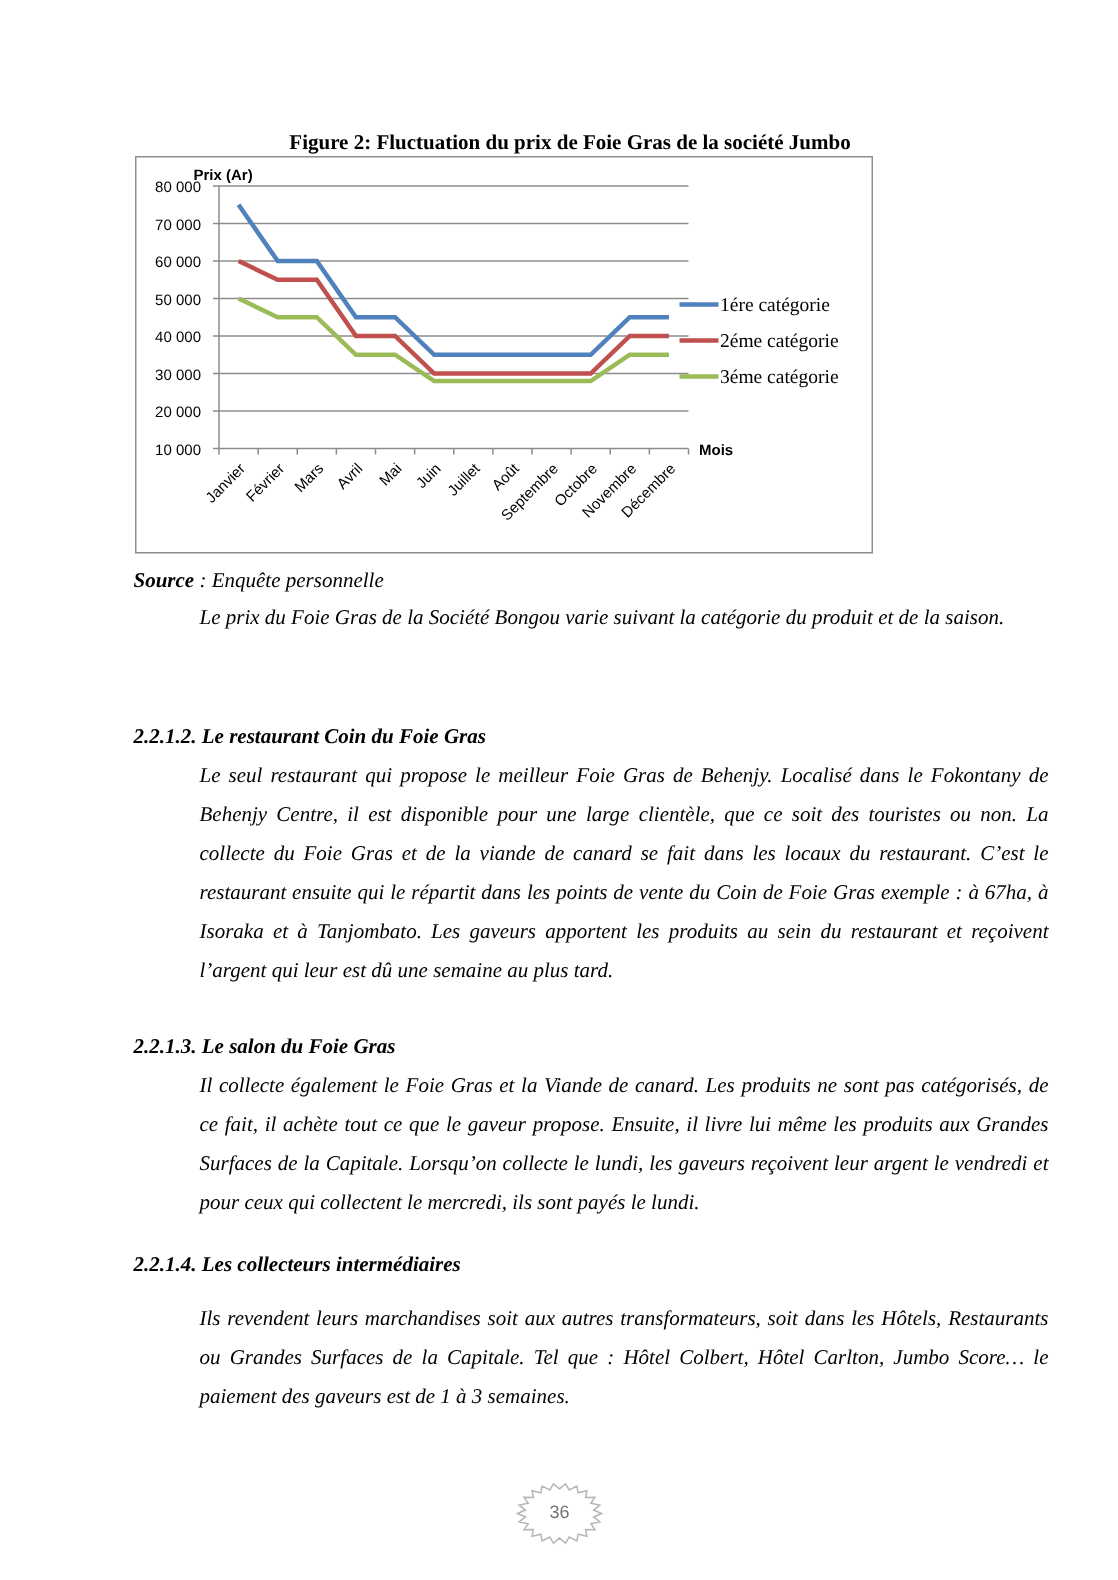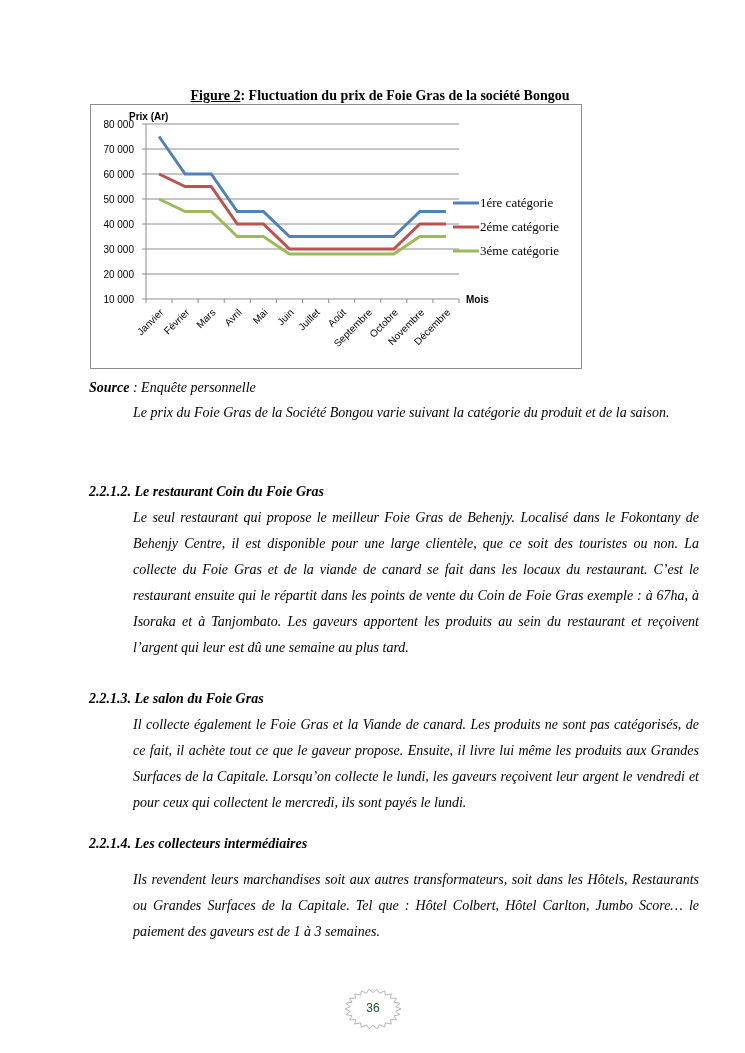--- a/index.html
+++ b/index.html
@@ -1,38 +1,38 @@
 <!DOCTYPE html>
 <html><head>
 <meta charset="utf-8">
 <style>
   html, body { margin: 0; padding: 0; background: #ffffff; }
   body { width: 745px; height: 1053px; position: relative; overflow: hidden;
          font-family: "Liberation Serif", serif; color: #000; }
   .fig-title { position: absolute; left: 90px; width: 580px; top: 88px; text-align: center;
                font-weight: bold; font-size: 14px; }
-  .fig-title .u { text-decoration: underline; }
+  .fig-title .u { }
   .chart-frame { position: absolute; left: 90px; top: 104px; width: 492px; height: 265px;
                  border: 1px solid #8c8c8c; box-sizing: border-box; }
   svg.chart { position: absolute; left: 0; top: 0; }
   .tick-lbl { font-family: "Liberation Sans", sans-serif; font-size: 10px; fill: #000; }
   .axis-title { font-family: "Liberation Sans", sans-serif; font-size: 10px; font-weight: bold; fill: #000; }
   .legend-lbl { font-family: "Liberation Serif", serif; font-size: 13px; fill: #000; }
   .text { position: absolute; left: 89px; width: 566px; font-size: 14px; line-height: 26px; font-style: italic; }
   .justify { text-align: justify; text-align-last: left; margin-left: 44px; }
   .h-italic { font-weight: bold; font-style: italic; }
   .h-bold { font-weight: bold; }
   .page-num { position: absolute; left: 343px; top: 986px; width: 60px; height: 46px; }
   .page-num span { position: absolute; left: 0; width: 60px; top: 15px; text-align: center;
-                   font-family: "Liberation Sans", sans-serif; font-size: 12px; color: #14532d; }
+                   font-family: "Liberation Sans", sans-serif; font-size: 12px; color: #737373; }
 </style>
 </head>
 <body>
 
-<div class="fig-title"><span class="u">Figure 2</span><span>: Fluctuation du prix de Foie Gras de la société Bongou</span></div>
+<div class="fig-title"><span class="u">Figure 2</span><span>: Fluctuation du prix de Foie Gras de la société Jumbo</span></div>
 
 <div class="chart-frame">
   <svg class="chart" id="chart" width="492" height="265">
     <g id="grid">
         <line x1="51" x2="368" y1="194" y2="194" stroke="#8c8c8c" stroke-width="1"></line>
         <line x1="51" x2="368" y1="169" y2="169" stroke="#8c8c8c" stroke-width="1"></line>
         <line x1="51" x2="368" y1="144" y2="144" stroke="#8c8c8c" stroke-width="1"></line>
         <line x1="51" x2="368" y1="119" y2="119" stroke="#8c8c8c" stroke-width="1"></line>
         <line x1="51" x2="368" y1="94" y2="94" stroke="#8c8c8c" stroke-width="1"></line>
         <line x1="51" x2="368" y1="69" y2="69" stroke="#8c8c8c" stroke-width="1"></line>

